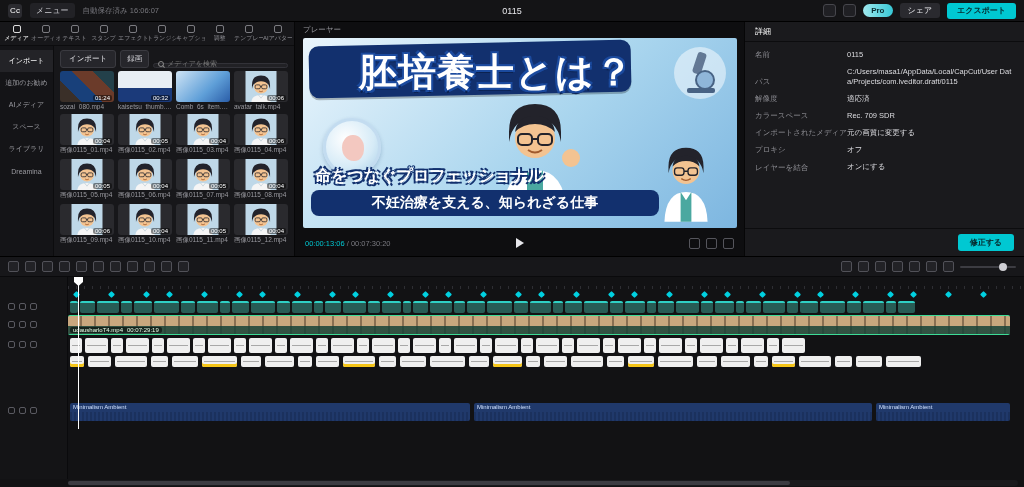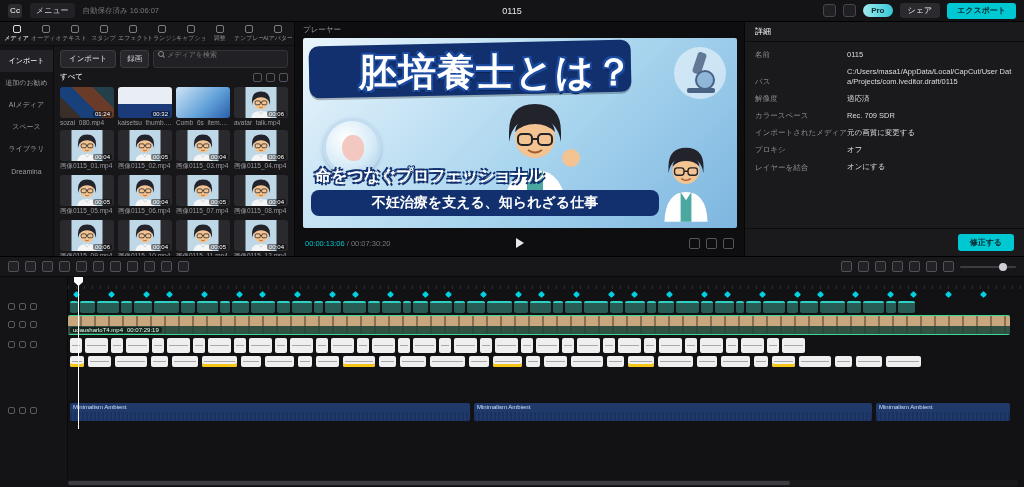--- a/index.html
+++ b/index.html
@@ -25,21 +25,21 @@
   .mtab.active { color:#fff; }
   .mtab-ic { width:8px; height:8px; border:1px solid currentColor; border-radius:2px; opacity:.85; }
   .mtab-lb { font-size:6px; white-space:nowrap; overflow:hidden; max-width:100%; }
   .left-nav { position:absolute; left:0; top:24px; bottom:0; width:54px; background:#141417; border-right:1px solid #0c0c0e; padding-top:4px; }
   .nav-item { height:22px; display:flex; align-items:center; justify-content:center; font-size:7px; color:#9a9aa0; white-space:nowrap; overflow:hidden; cursor:pointer; }
   .nav-item.active { color:#fff; background:#232327; }
   .media-content { position:absolute; left:54px; top:24px; right:0; bottom:0; padding:4px 6px; overflow:hidden; }
   .content-toolbar { display:flex; gap:4px; height:18px; }
   .import-btn { background:#26262b; border:1px solid #3a3a40; color:#e8e8ec; font-size:7.5px; border-radius:3px; padding:0 8px; display:flex; align-items:center; gap:3px; }
   .record-btn { background:#26262b; border:1px solid #3a3a40; color:#cfcfd4; font-size:7.5px; border-radius:3px; padding:0 6px; display:flex; align-items:center; }
-  .search-box { flex:1; background:#212125; border:1px solid #323238; border-radius:3px; display:flex; align-items:flex-start; gap:3px; padding:0 4px; min-width:0; }
+  .search-box { flex:1; background:#212125; border:1px solid #323238; border-radius:3px; display:flex; align-items:flex-end; gap:3px; padding:0 4px; min-width:0;margin-top:13px; }
   .icon-search { width:6px; height:6px; border:1px solid #888; border-radius:50%; position:relative; flex:none; }
   .icon-search::after { content:""; position:absolute; width:3px; height:1px; background:#888; transform:rotate(45deg); right:-2px; bottom:-1px; }
   .search-box input { background:transparent; border:none; outline:none; color:#ccc; font-size:7px; width:100%; font-family:inherit; }
   .section-row { display:flex; align-items:center; height:14px; margin-top:2px; }
   .section-label { font-size:7.5px; color:#fff; }
   .section-icons { margin-left:auto; display:flex; gap:4px; }
   .s-ic { width:9px; height:9px; border:1px solid #55555c; border-radius:2px; }
   .thumb-grid { display:grid; grid-template-columns:repeat(4,54px); gap:4px 4px; margin-top:3px; }
   .thumb-cell { width:54px; cursor:pointer; }
   .thumb-prev { position:relative; width:54px; height:31px; border-radius:3px; overflow:hidden; background:#2a2a2e; }
@@ -209,28 +209,20 @@
       <div class="content-toolbar">
         <div class="import-btn">
           <span>インポート</span>
         </div>
         <div class="record-btn">
           <span>録画</span>
         </div>
         <div class="search-box">
           <span class="icon-search"></span>
           <input placeholder="メディアを検索" style="">
-        </div>
-      </div>
-      <div class="section-row">
-        <span class="section-label">すべて</span>
-        <div class="section-icons">
-          <span class="s-ic"></span>
-          <span class="s-ic"></span>
-          <span class="s-ic"></span>
         </div>
       </div>
       <div class="thumb-grid">
 
       <div class="thumb-cell k-collage">
             <div class="thumb-prev">
 
               <span class="dur">01:24</span>
             </div>
             <div class="thumb-name">sozai_080.mp4</div>

